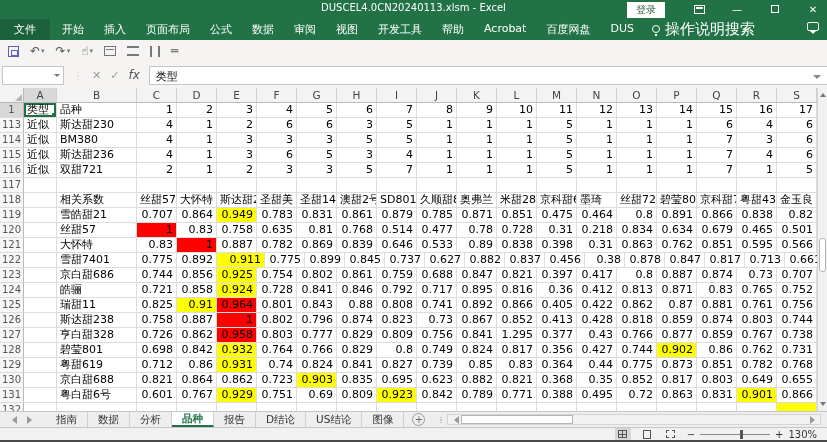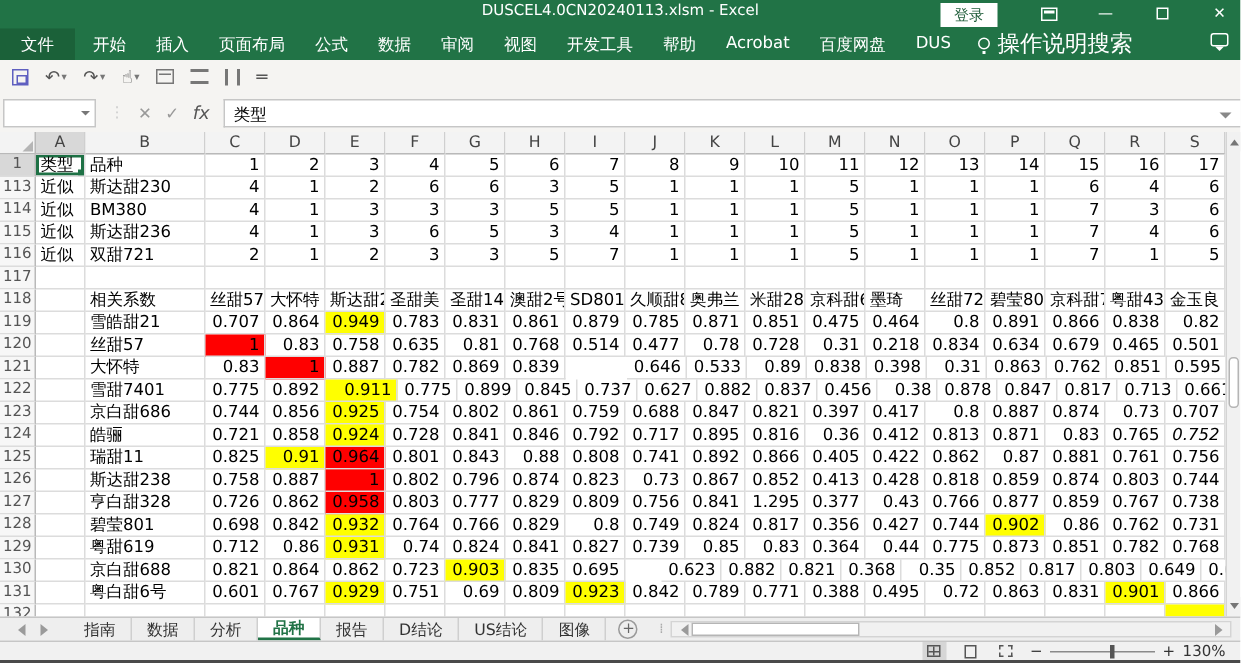--- a/index.html
+++ b/index.html
@@ -422,21 +422,21 @@
       <div class="grow">
         <div class="row-h">121</div>
         <div class="cell" style="width: 33px;"></div>
         <div class="cell" style="width: 80px;">大怀特</div>
         <div class="cell num" style="width: 40px;">0.83</div>
         <div class="cell num f-red" style="width: 40px;">1</div>
         <div class="cell num" style="width: 40px;">0.887</div>
         <div class="cell num" style="width: 40px;">0.782</div>
         <div class="cell num" style="width: 40px;">0.869</div>
         <div class="cell num" style="width: 40px;">0.839</div>
-        <div class="cell num" style="width: 40px; margin-left: 41px;">0.646</div>
+        <div class="cell num" style="width: 40px;">0.646</div>
         <div class="cell num" style="width: 40px;">0.533</div>
         <div class="cell num" style="width: 40px;">0.89</div>
         <div class="cell num" style="width: 40px;">0.838</div>
         <div class="cell num" style="width: 40px;">0.398</div>
         <div class="cell num" style="width: 40px;">0.31</div>
         <div class="cell num" style="width: 40px;">0.863</div>
         <div class="cell num" style="width: 40px;">0.762</div>
         <div class="cell num" style="width: 40px;">0.851</div>
         <div class="cell num" style="width: 40px;">0.595</div>
         <div class="cell num" style="width: 40px;">0.566</div>
@@ -498,21 +498,21 @@
         <div class="cell num" style="width: 40px;">0.792</div>
         <div class="cell num" style="width: 40px;">0.717</div>
         <div class="cell num" style="width: 40px;">0.895</div>
         <div class="cell num" style="width: 40px;">0.816</div>
         <div class="cell num" style="width: 40px;">0.36</div>
         <div class="cell num" style="width: 40px;">0.412</div>
         <div class="cell num" style="width: 40px;">0.813</div>
         <div class="cell num" style="width: 40px;">0.871</div>
         <div class="cell num" style="width: 40px;">0.83</div>
         <div class="cell num" style="width: 40px;">0.765</div>
-        <div class="cell num" style="width: 40px; font-style: italic;">0.752</div>
+        <div class="cell num" style="width: 40px;">0.752</div>
       </div>
       <div class="grow">
         <div class="row-h">125</div>
         <div class="cell" style="width: 33px;"></div>
         <div class="cell" style="width: 80px;">瑞甜11</div>
         <div class="cell num" style="width: 40px;">0.825</div>
         <div class="cell num f-yellow" style="width: 40px;">0.91</div>
         <div class="cell num f-red" style="width: 40px;">0.964</div>
         <div class="cell num" style="width: 40px;">0.801</div>
         <div class="cell num" style="width: 40px;">0.843</div>
@@ -621,21 +621,21 @@
         <div class="row-h">130</div>
         <div class="cell" style="width: 33px;"></div>
         <div class="cell" style="width: 80px;">京白甜688</div>
         <div class="cell num" style="width: 40px;">0.821</div>
         <div class="cell num" style="width: 40px;">0.864</div>
         <div class="cell num" style="width: 40px;">0.862</div>
         <div class="cell num" style="width: 40px;">0.723</div>
         <div class="cell num f-yellow" style="width: 40px;">0.903</div>
         <div class="cell num" style="width: 40px;">0.835</div>
         <div class="cell num" style="width: 40px;">0.695</div>
-        <div class="cell num" style="width: 40px; margin-left: 24px;">0.623</div>
+        <div class="cell num" style="width: 40px;">0.623</div>
         <div class="cell num" style="width: 40px;">0.882</div>
         <div class="cell num" style="width: 40px;">0.821</div>
         <div class="cell num" style="width: 40px;">0.368</div>
         <div class="cell num" style="width: 40px;">0.35</div>
         <div class="cell num" style="width: 40px;">0.852</div>
         <div class="cell num" style="width: 40px;">0.817</div>
         <div class="cell num" style="width: 40px;">0.803</div>
         <div class="cell num" style="width: 40px;">0.649</div>
         <div class="cell num" style="width: 40px;">0.655</div>
       </div>

